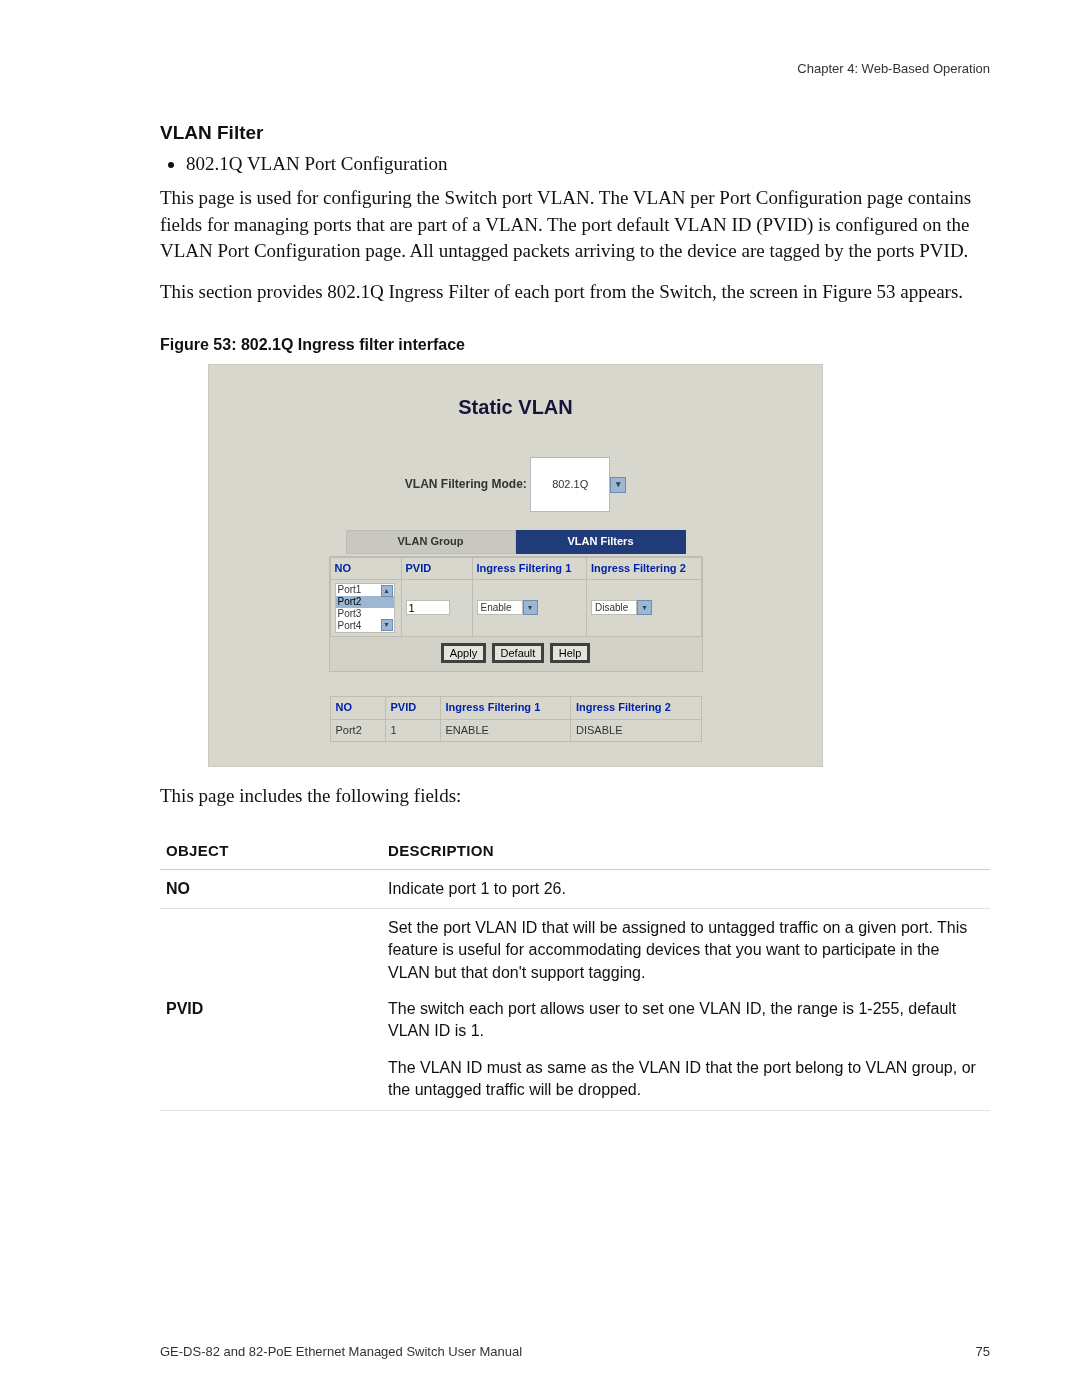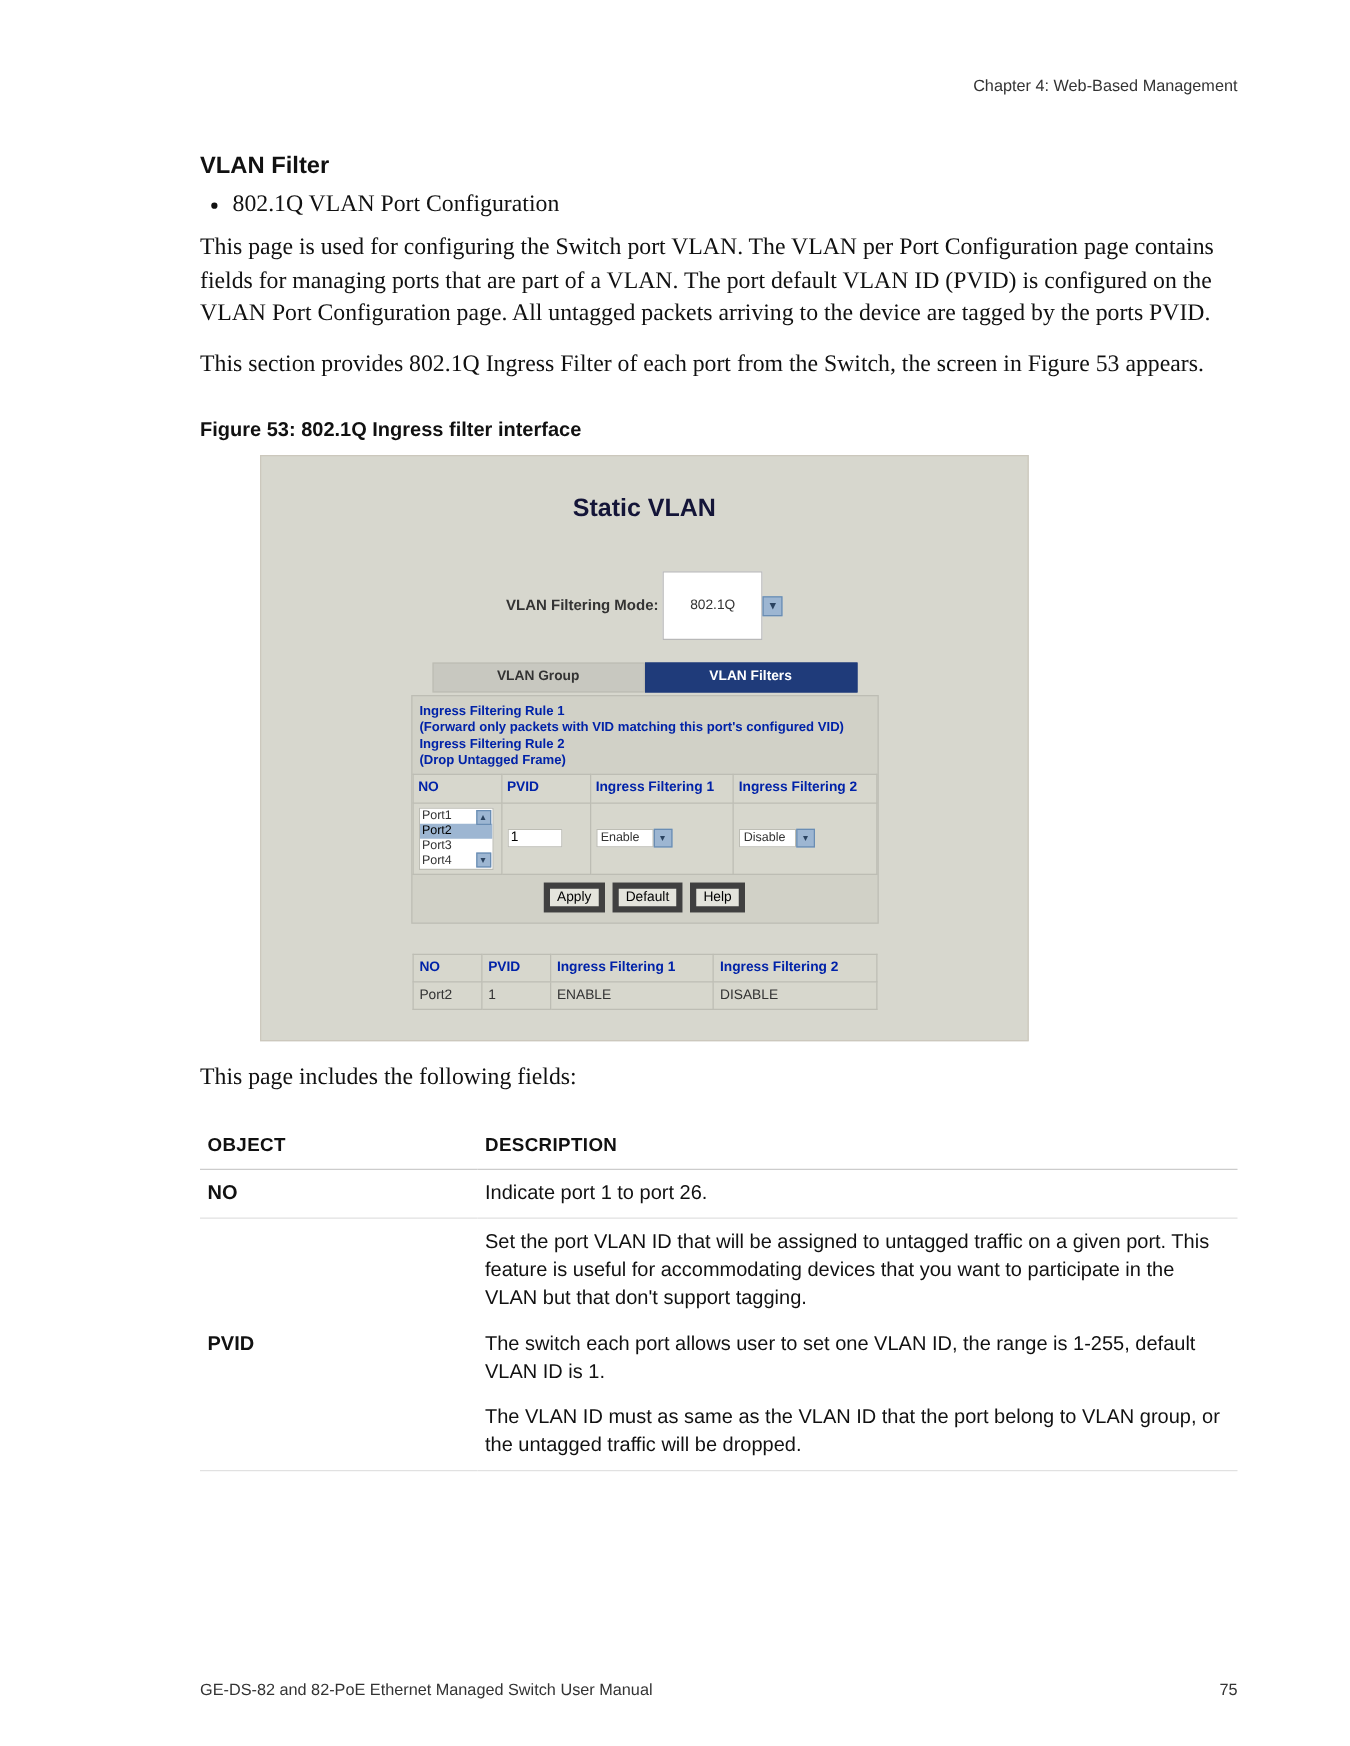--- a/index.html
+++ b/index.html
@@ -239,21 +239,21 @@
   .sv-button-row {
     text-align: center;
     padding: 6px 0 8px 0;
   }
   .sv-btn {
     display: inline-block;
     font-size: 11px;
     font-family: inherit;
     padding: 1px 6px;
     background: #e4e4dc;
-    border: 5px solid #404040;
+    border: 3px solid #404040;
     margin: 0 1px;
   }
 
   table.sv-result-table {
     border-collapse: collapse;
     width: 372px;
     margin: 24px auto 0 auto;
     font-size: 11px;
   }
   table.sv-result-table th,
@@ -293,21 +293,21 @@
     font-weight: bold;
     width: 210px;
     vertical-align: middle;
   }
   table.obj-table tbody td.desc p { margin: 0 0 14px 0; }
   table.obj-table tbody td.desc p:last-child { margin-bottom: 0; }
 </style>
 </head>
 <body>
 
-<div class="running-header">Chapter 4: Web-Based Management</div>
+<div class="running-header">Chapter 4: Web-Based Operation</div>
 
 <h3 class="section-title">VLAN Filter</h3>
 
 <ul class="bullet">
   <li>802.1Q VLAN Port Configuration</li>
 </ul>
 
 <p class="body">This page is used for configuring the Switch port VLAN. The VLAN per Port Configuration page contains fields for managing ports that are part of a VLAN. The port default VLAN ID (PVID) is configured on the VLAN Port Configuration page. All untagged packets arriving to the device are tagged by the ports PVID.</p>
 <p class="body">This section provides 802.1Q Ingress Filter of each port from the Switch, the screen in Figure 53 appears.</p>
 
@@ -321,26 +321,20 @@
     <span>VLAN Filtering Mode:</span>
     <span class="sv-select">802.1Q</span><span class="sv-arrow-btn">▾</span>
   </div>
 
   <div class="sv-tabs-row">
     <div class="sv-tab">VLAN Group</div>
     <div class="sv-tab active">VLAN Filters</div>
   </div>
 
   <div class="sv-config-panel">
-    <div class="sv-rule-text">
-      <div class="rule-title">Ingress Filtering Rule 1</div>
-      <div class="rule-desc">(Forward only packets with VID matching this port's configured VID)</div>
-      <div class="rule-title">Ingress Filtering Rule 2</div>
-      <div class="rule-desc">(Drop Untagged Frame)</div>
-    </div>
 
     <table class="sv-filter-table">
       <thead>
         <tr>
           <th style="width:62px">NO</th>
           <th style="width:62px">PVID</th>
           <th>Ingress Filtering 1</th>
           <th>Ingress Filtering 2</th>
         </tr>
       </thead>

